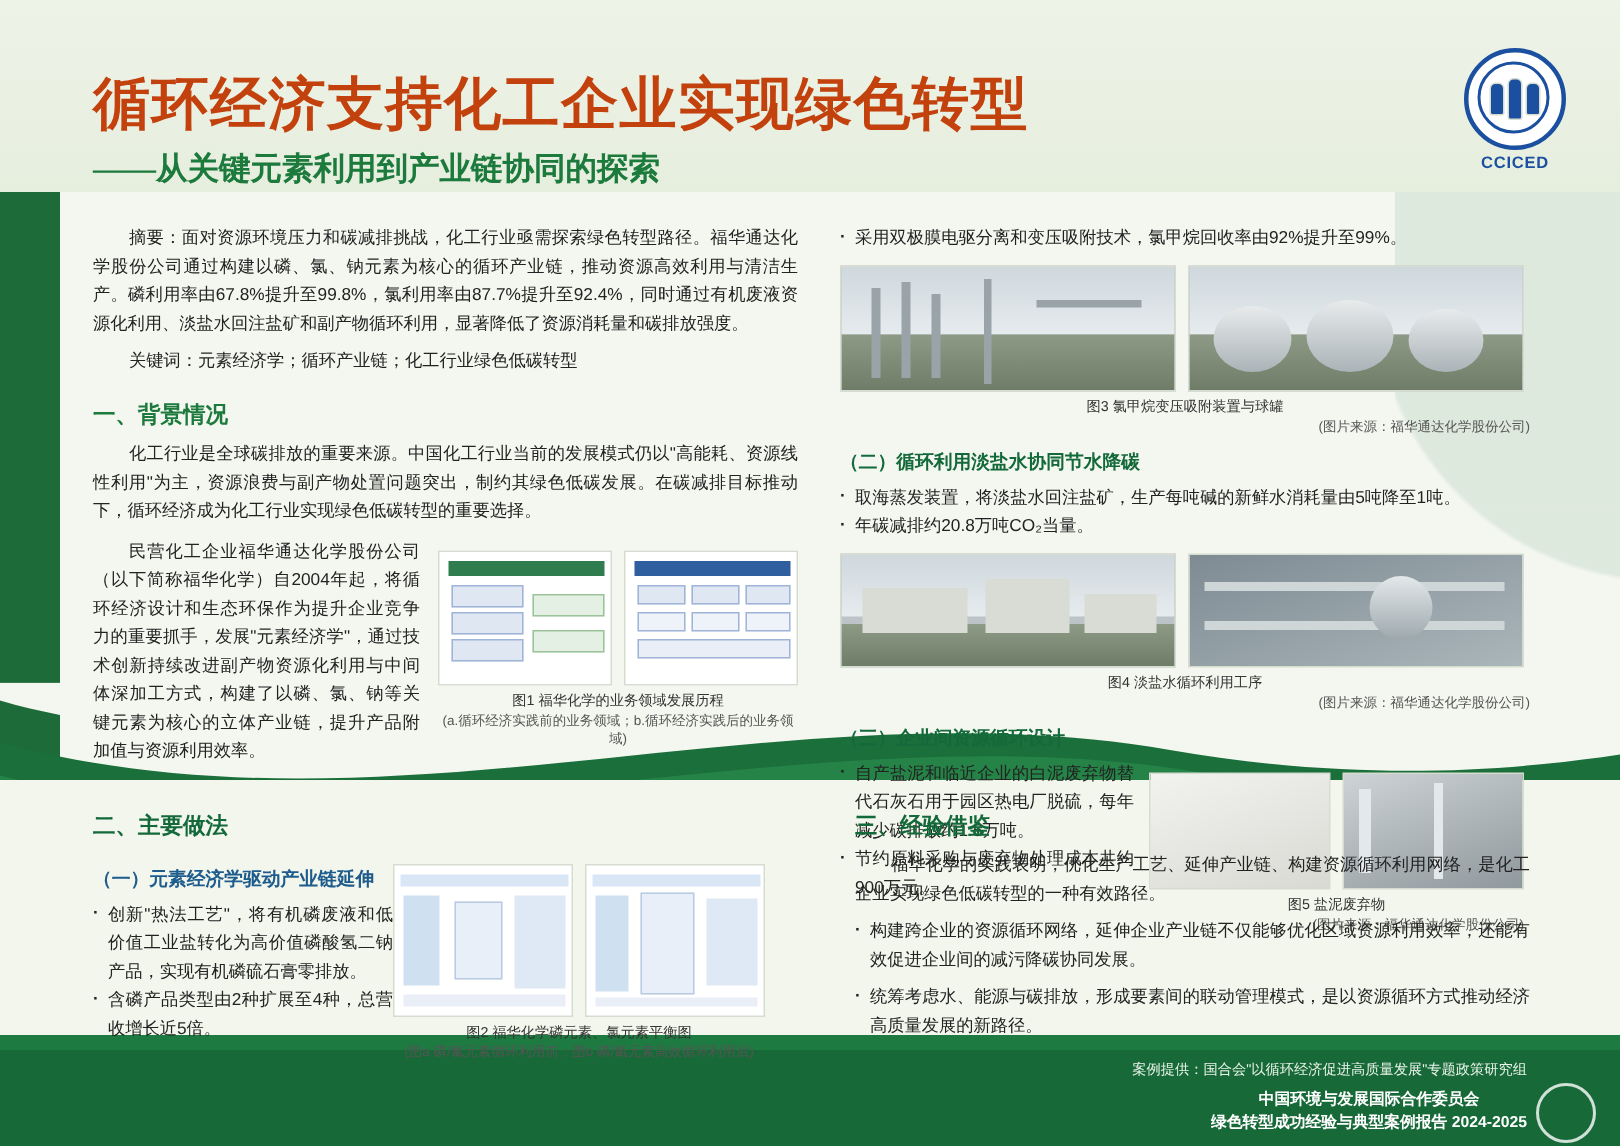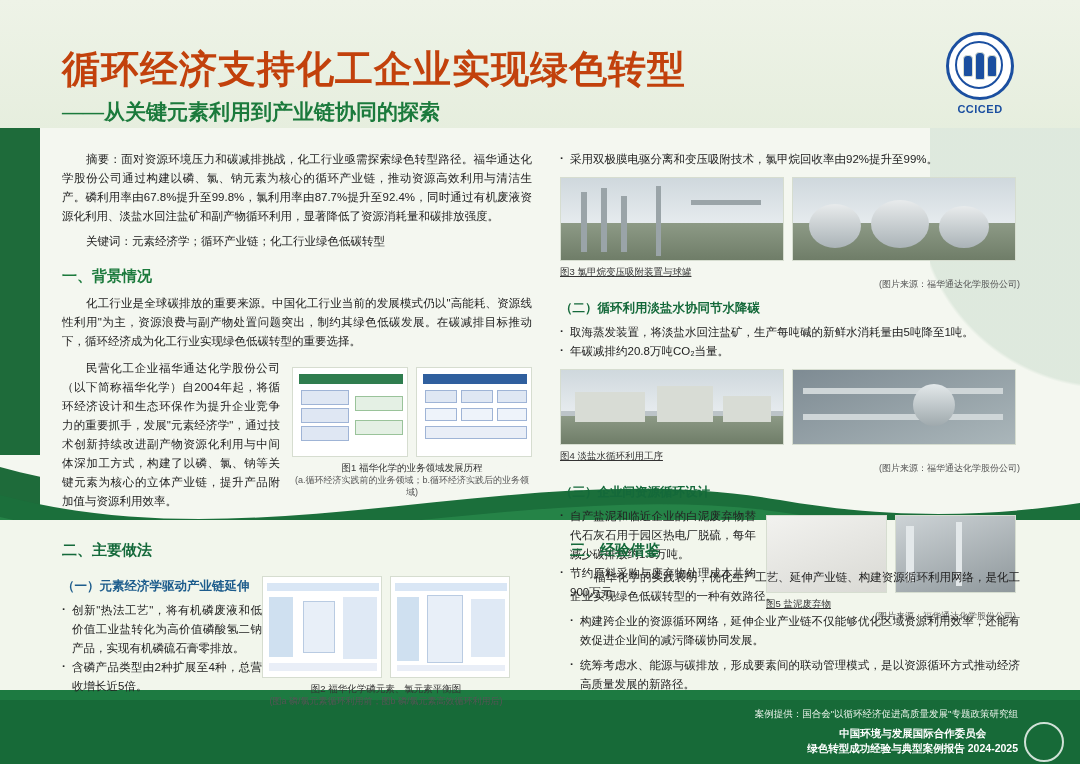--- a/index.html
+++ b/index.html
@@ -56,21 +56,21 @@
     font-family:"Liberation Serif", serif;
     white-space:nowrap;
   }
   .title-sub{
     position:absolute;left:62px;top:98px;
     font-size:21px;font-weight:bold;color:#1b7a3c;
     font-family:"Liberation Serif", serif;
     white-space:nowrap;
   }
   .logo{
-    position:absolute;right:62px;top:32px;width:76px;height:82px;text-align:center;
+    position:absolute;right:32px;top:32px;width:76px;height:82px;text-align:center;
   }
   .logo .ring{
     width:62px;height:62px;border-radius:50%;
     border:3px solid #1b4fa0;margin:0 auto;position:relative;background:#fff;
   }
   .logo .ring .inner{
     position:absolute;left:6px;top:6px;width:44px;height:44px;border-radius:50%;
     border:2px solid #1b4fa0;
   }
   .logo .ring .figs{
@@ -93,21 +93,21 @@
   .sub-title{font-size:12.5px;font-weight:bold;color:#1d5c8c;margin:10px 0 6px 0;}
   .sub-title.g{color:#14693a;}
   .para{font-size:11.5px;line-height:19px;color:#222;text-align:justify;text-indent:24px;}
   .bullet{font-size:11.5px;line-height:19px;color:#222;text-align:justify;padding-left:10px;position:relative;}
   .bullet:before{content:"·";position:absolute;left:0;top:-1px;font-weight:bold;}
   
   .figrow{display:flex;gap:8px;margin-top:8px;}
   .fig{background:#fff;border:1px solid #d6ddd0;}
   .figcap{font-size:9.5px;color:#333;text-align:center;line-height:13px;margin-top:4px;}
   .figsrc{font-size:9px;color:#555;text-align:center;line-height:12px;}
-  .figcap.right{text-align:left;text-decoration:underline;}
+  .figcap.right{text-align:center;}
   .figsrc.right{text-align:right;}
   
   .photo{position:relative;overflow:hidden;background:#bcc4c8;}
   .photo .sky{position:absolute;left:0;top:0;width:100%;height:55%;background:linear-gradient(180deg,#cfd8dd,#e6ebee);}
   .photo .ground{position:absolute;left:0;bottom:0;width:100%;height:45%;background:linear-gradient(180deg,#8d9a86,#6f7d68);}
   .photo .tank{position:absolute;border-radius:50%;background:linear-gradient(180deg,#e8ebec,#aab3b7);}
   .photo .pipe{position:absolute;background:#9aa4a8;}
   .photo.plant .bld{position:absolute;background:#d8dcd5;}
   .photo.white{background:linear-gradient(160deg,#f2f2ef,#d9d9d4);}
   .photo.pool{background:linear-gradient(160deg,#7e8b93,#aab6ba);}

